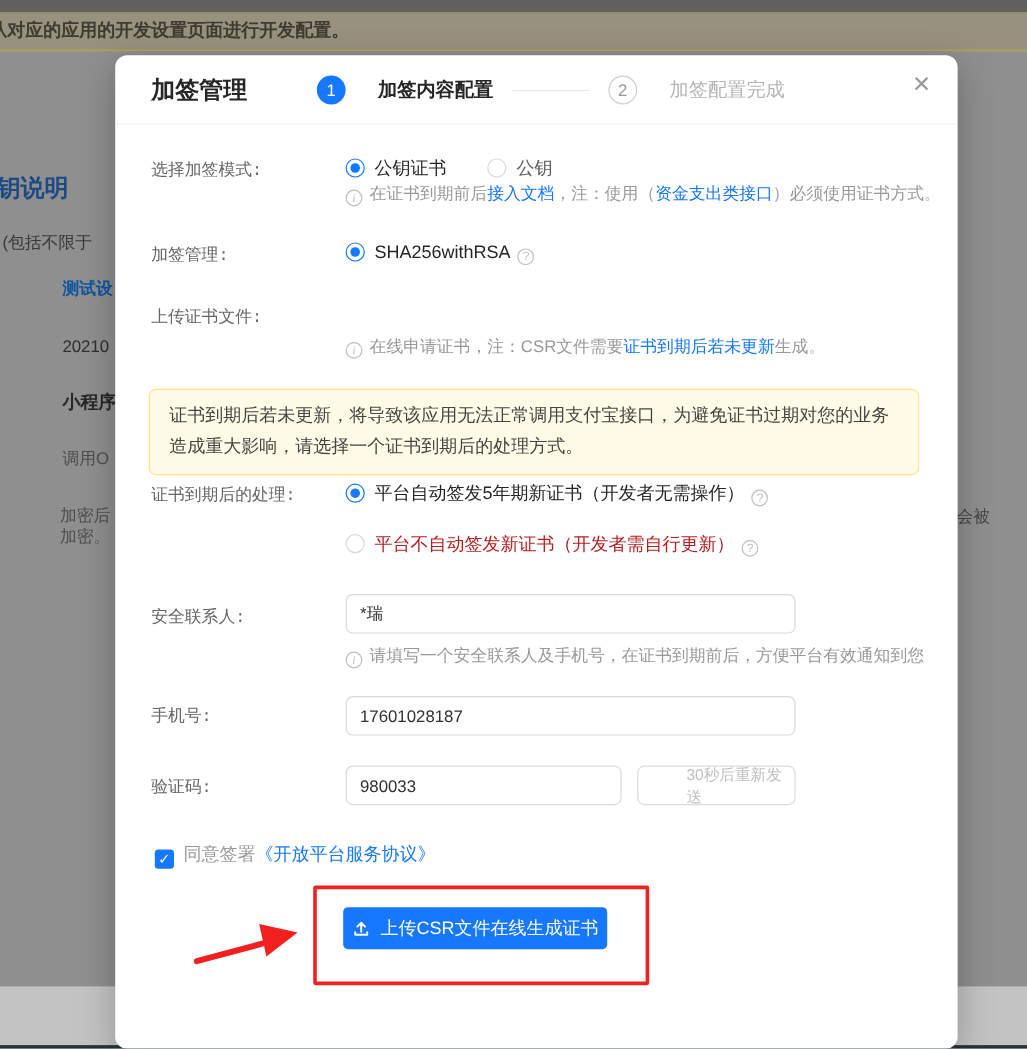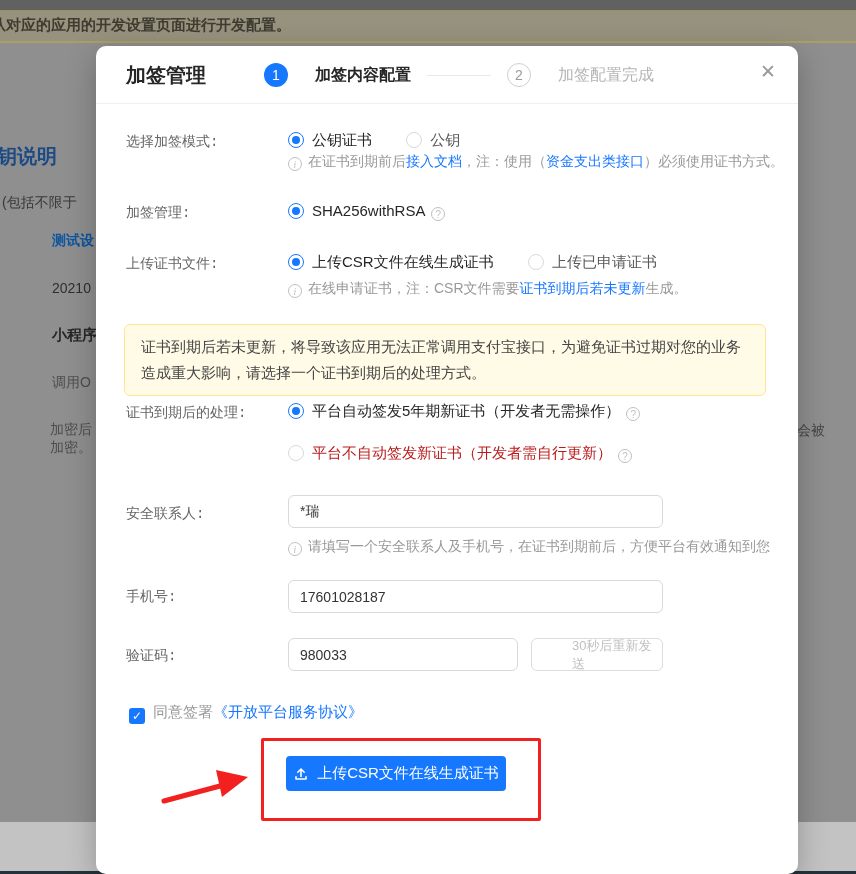--- a/index.html
+++ b/index.html
@@ -122,25 +122,20 @@
     <div class="note" style="top:107px">
       <span class="i-icon">i</span><span>在证书到期前后</span><a>接入文档</a><span>，注：使用（</span><a>资金支出类接口</a><span>）必须使用证书方式。</span>
     </div>
 
     <span class="row-label" style="top:158px">加签管理:</span>
     <div class="ctrl" style="top:156px">
       <span class="radio on"></span><span>SHA256withRSA</span><span class="q-icon">?</span>
     </div>
 
     <span class="row-label" style="top:209px">上传证书文件:</span>
-    <div class="ctrl" style="top:207px">
-      <span class="radio on"></span><span>上传CSR文件在线生成证书</span>
-      <span class="rgap"></span>
-      <span class="radio"></span><span style="color:#595959">上传已申请证书</span>
-    </div>
     <div class="note" style="top:234px">
       <span class="i-icon">i</span><span>在线申请证书，注：CSR文件需要</span><a>证书到期后若未更新</a><span>生成。</span>
     </div>
 
     <div class="warning">证书到期后若未更新，将导致该应用无法正常调用支付宝接口，为避免证书过期对您的业务造成重大影响，请选择一个证书到期后的处理方式。</div>
 
     <span class="row-label" style="top:358px">证书到期后的处理:</span>
     <div class="ctrl" style="top:356px">
       <span class="radio on"></span><span>平台自动签发5年期新证书（开发者无需操作）</span><span class="q-icon">?</span>
     </div>

